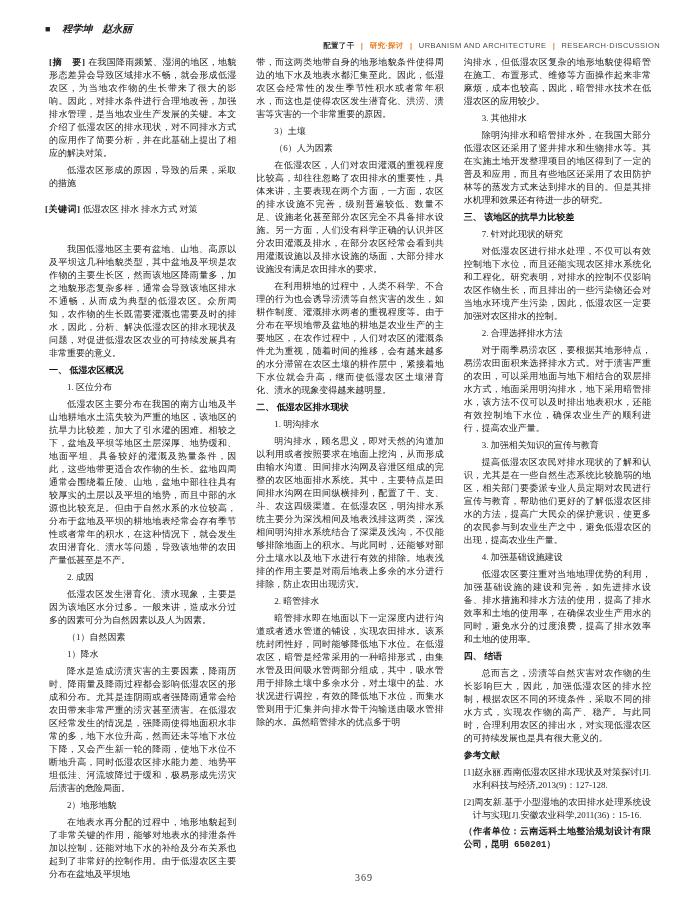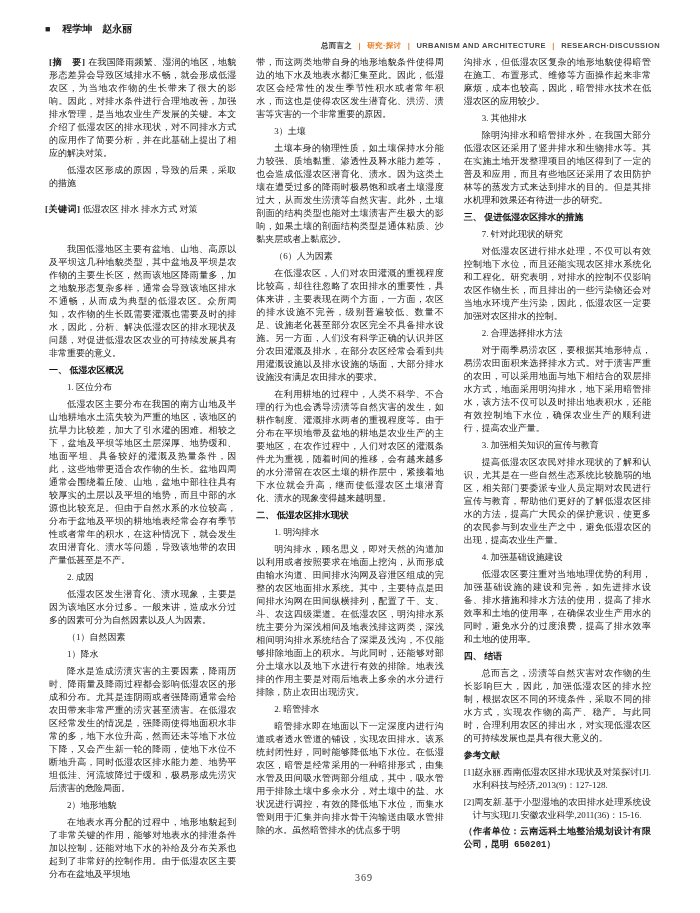--- a/index.html
+++ b/index.html
@@ -9,32 +9,32 @@
     font-family:"Liberation Serif","DejaVu Serif",serif; color:#222;
   }
   
   .jheader {
     position:absolute; top:41px; right:40px;
     font-family:"Liberation Sans","DejaVu Sans",sans-serif;
     font-size:7.5px; color:#3a3a3a; letter-spacing:.3px; white-space:nowrap;
   }
   .jheader .cn  { font-weight:bold; color:#3a3a3a; }
   .jheader .sec { font-weight:bold; color:#E87E24; }
-  .jheader .en  { font-weight:bold; color:#4a4a4a; font-variant:small-caps; letter-spacing:.4px;margin-top:27px; }
+  .jheader .en  { font-weight:normal; color:#4a4a4a; font-variant:small-caps; letter-spacing:.4px;margin-top:27px; }
   .jheader .div { color:#E87E24; margin:0 4px; font-weight:bold; }
   
   .title {
     margin:0; padding:96px 45px 0 45px;
     font-family:"Liberation Sans","DejaVu Sans",sans-serif;
     font-size:27px; font-weight:bold; color:#141414; letter-spacing:1.5px;
   }
   .authors {
     padding:22px 45px 0 45px;
     font-family:"Liberation Sans","DejaVu Sans",sans-serif;
-    font-size:10px; font-weight:bold; color:#222;
+    font-size:10px; font-weight:bold; color:#222;font-style:italic;
   }
   .authors .marker { font-size:9px; margin-right:9px; }
   
   .cols { display:flex; gap:12px; padding:16px 45px 0 45px; }
   .col  { flex:1 1 0; min-width:0; font-size:9px; line-height:13px; text-align:justify; }
   .col p { margin:4px; }
   .p,.sup,.h2,.h3 { text-indent:2em; }
   .cont { text-indent:0; }
   .h1 { font-family:"Liberation Sans","DejaVu Sans",sans-serif; font-weight:bold; text-indent:0; color:#111; }
   .abs { text-indent:0; }
@@ -48,21 +48,21 @@
     position:absolute; bottom:30px; left:14px; width:100%;
     text-align:center; font-size:10px; color:#333; letter-spacing:1px;
   }
 </style>
 </head>
 <body>
 
 <div class="page">
 
   <div class="jheader">
-    <span class="cn">总而言之</span>
+    <span class="cn">配置了干</span>
     <span class="div">|</span>
     <span class="sec">研究·探讨</span>
     <span class="div">|</span>
     <span class="en">URBANISM AND ARCHITECTURE</span>
     <span class="div">|</span>
     <span class="en">RESEARCH·DISCUSSION</span>
   </div>
 
 
   <div class="authors">
@@ -83,35 +83,34 @@
         <p class="p">低湿农区发生潜育化、渍水现象，主要是因为该地区水分过多。一般来讲，造成水分过多的因素可分为自然因素以及人为因素。</p>
         <p class="h3">（1）自然因素</p>
         <p class="h3">1）降水</p>
         <p class="p">降水是造成涝渍灾害的主要因素，降雨历时、降雨量及降雨过程都会影响低湿农区的形成和分布。尤其是连阴雨或者强降雨通常会给农田带来非常严重的涝灾甚至渍害。在低湿农区经常发生的情况是，强降雨使得地面积水非常的多，地下水位升高，然而还未等地下水位下降，又会产生新一轮的降雨，使地下水位不断地升高，同时低湿农区排水能力差、地势平坦低洼、河流坡降过于缓和，极易形成先涝灾后渍害的危险局面。</p>
         <p class="h3">2）地形地貌</p>
         <p class="p">在地表水再分配的过程中，地形地貌起到了非常关键的作用，能够对地表水的排泄条件加以控制，还能对地下水的补给及分布关系也起到了非常好的控制作用。由于低湿农区主要分布在盆地及平坝地</p>
       </div>
     <div class="col">
         <p class="cont">带，而这两类地带自身的地形地貌条件使得周边的地下水及地表水都汇集至此。因此，低湿农区会经常性的发生季节性积水或者常年积水，而这也是使得农区发生潜育化、洪涝、渍害等灾害的一个非常重要的原因。</p>
         <p class="h3">3）土壤</p>
-        <p class="p">土壤本身的物理性质，如土壤保持水分能力较强、质地黏重、渗透性及释水能力差等，也会造成低湿农区潜育化、渍水。因为这类土壤在遭受过多的降雨时极易饱和或者土壤湿度过大，从而发生涝渍等自然灾害。此外，土壤剖面的结构类型也能对土壤渍害产生极大的影响，如果土壤的剖面结构类型是通体粘质、沙黏夹层或者上黏底沙。</p>
         <p class="h3">（6）人为因素</p>
         <p class="p">在低湿农区，人们对农田灌溉的重视程度比较高，却往往忽略了农田排水的重要性，具体来讲，主要表现在两个方面，一方面，农区的排水设施不完善，级别普遍较低、数量不足、设施老化甚至部分农区完全不具备排水设施。另一方面，人们没有科学正确的认识并区分农田灌溉及排水，在部分农区经常会看到共用灌溉设施以及排水设施的场面，大部分排水设施没有满足农田排水的要求。</p>
         <p class="p">在利用耕地的过程中，人类不科学、不合理的行为也会诱导涝渍等自然灾害的发生，如耕作制度、灌溉排水两者的重视程度等。由于分布在平坝地带及盆地的耕地是农业生产的主要地区，在农作过程中，人们对农区的灌溉条件尤为重视，随着时间的推移，会有越来越多的水分滞留在农区土壤的耕作层中，紧接着地下水位就会升高，继而使低湿农区土壤潜育化、渍水的现象变得越来越明显。</p>
         <p class="h1">二、 低湿农区排水现状</p>
         <p class="h2">1. 明沟排水</p>
         <p class="p">明沟排水，顾名思义，即对天然的沟道加以利用或者按照要求在地面上挖沟，从而形成由输水沟道、田间排水沟网及容泄区组成的完整的农区地面排水系统。其中，主要特点是田间排水沟网在田间纵横排列，配置了干、支、斗、农这四级渠道。在低湿农区，明沟排水系统主要分为深浅相间及地表浅排这两类，深浅相间明沟排水系统结合了深渠及浅沟，不仅能够排除地面上的积水。与此同时，还能够对部分土壤水以及地下水进行有效的排除。地表浅排的作用主要是对雨后地表上多余的水分进行排除，防止农田出现涝灾。</p>
         <p class="h2">2. 暗管排水</p>
         <p class="p">暗管排水即在地面以下一定深度内进行沟道或者透水管道的铺设，实现农田排水。该系统封闭性好，同时能够降低地下水位。在低湿农区，暗管是经常采用的一种暗排形式，由集水管及田间吸水管两部分组成，其中，吸水管用于排除土壤中多余水分，对土壤中的盐、水状况进行调控，有效的降低地下水位，而集水管则用于汇集并向排水骨干沟输送由吸水管排除的水。虽然暗管排水的优点多于明</p>
       </div>
     <div class="col">
         <p class="cont">沟排水，但低湿农区复杂的地形地貌使得暗管在施工、布置形式、维修等方面操作起来非常麻烦，成本也较高，因此，暗管排水技术在低湿农区的应用较少。</p>
         <p class="h2">3. 其他排水</p>
         <p class="p">除明沟排水和暗管排水外，在我国大部分低湿农区还采用了竖井排水和生物排水等。其在实施土地开发整理项目的地区得到了一定的普及和应用，而且有些地区还采用了农田防护林等的蒸发方式来达到排水的目的。但是其排水机理和效果还有待进一步的研究。</p>
-        <p class="h1">三、 促进低湿农区排水的措施</p>
+        <p class="h1">三、 该地区的抗旱力比较差</p>
         <p class="h2">7. 针对此现状的研究</p>
         <p class="p">对低湿农区进行排水处理，不仅可以有效控制地下水位，而且还能实现农区排水系统化和工程化。研究表明，对排水的控制不仅影响农区作物生长，而且排出的一些污染物还会对当地水环境产生污染，因此，低湿农区一定要加强对农区排水的控制。</p>
         <p class="h2">2. 合理选择排水方法</p>
         <p class="p">对于雨季易涝农区，要根据其地形特点，易涝农田面积来选择排水方式。对于渍害严重的农田，可以采用地面与地下相结合的双层排水方式，地面采用明沟排水，地下采用暗管排水，该方法不仅可以及时排出地表积水，还能有效控制地下水位，确保农业生产的顺利进行，提高农业产量。</p>
         <p class="h2">3. 加强相关知识的宣传与教育</p>
         <p class="p">提高低湿农区农民对排水现状的了解和认识，尤其是在一些自然生态系统比较脆弱的地区，相关部门要委派专业人员定期对农民进行宣传与教育，帮助他们更好的了解低湿农区排水的方法，提高广大民众的保护意识，使更多的农民参与到农业生产之中，避免低湿农区的出现，提高农业生产量。</p>
         <p class="h2">4. 加强基础设施建设</p>
         <p class="p">低湿农区要注重对当地地理优势的利用，加强基础设施的建设和完善，如先进排水设备、排水措施和排水方法的使用，提高了排水效率和土地的使用率，在确保农业生产用水的同时，避免水分的过度浪费，提高了排水效率和土地的使用率。</p>
         <p class="h1">四、 结语</p>
         <p class="p">总而言之，涝渍等自然灾害对农作物的生长影响巨大，因此，加强低湿农区的排水控制，根据农区不同的环境条件，采取不同的排水方式，实现农作物的高产、稳产。与此同时，合理利用农区的排出水，对实现低湿农区的可持续发展也是具有很大意义的。</p>

